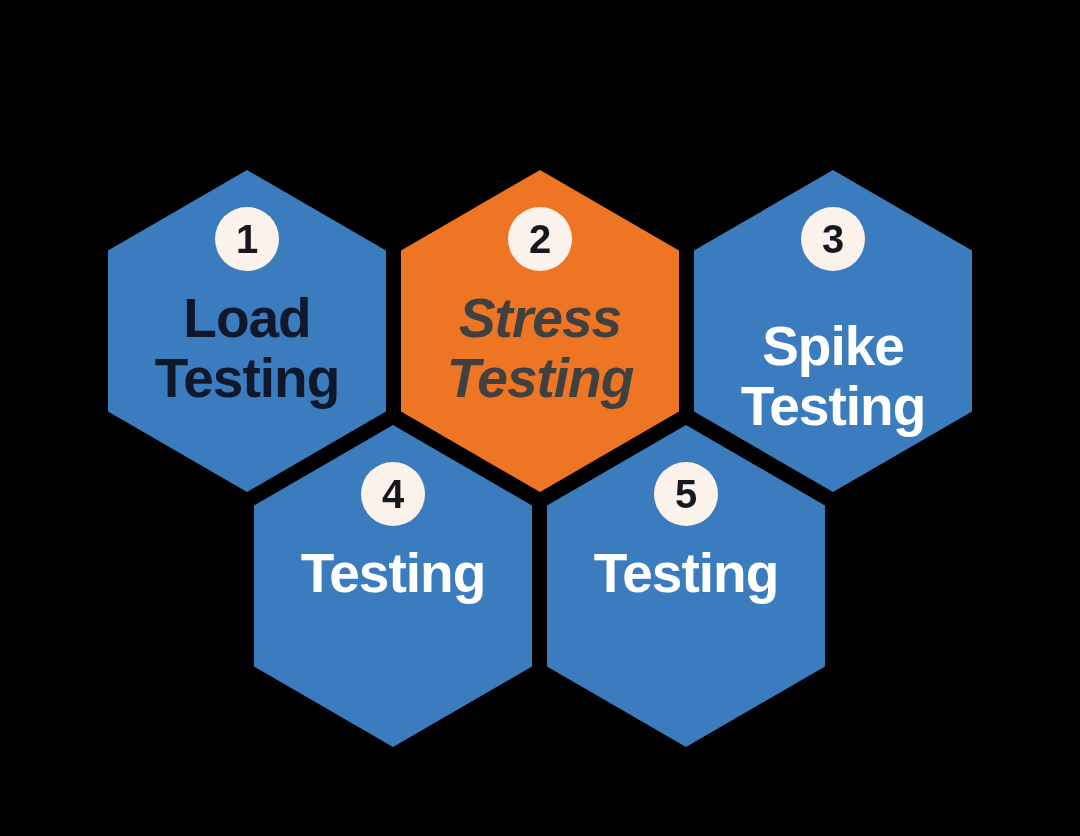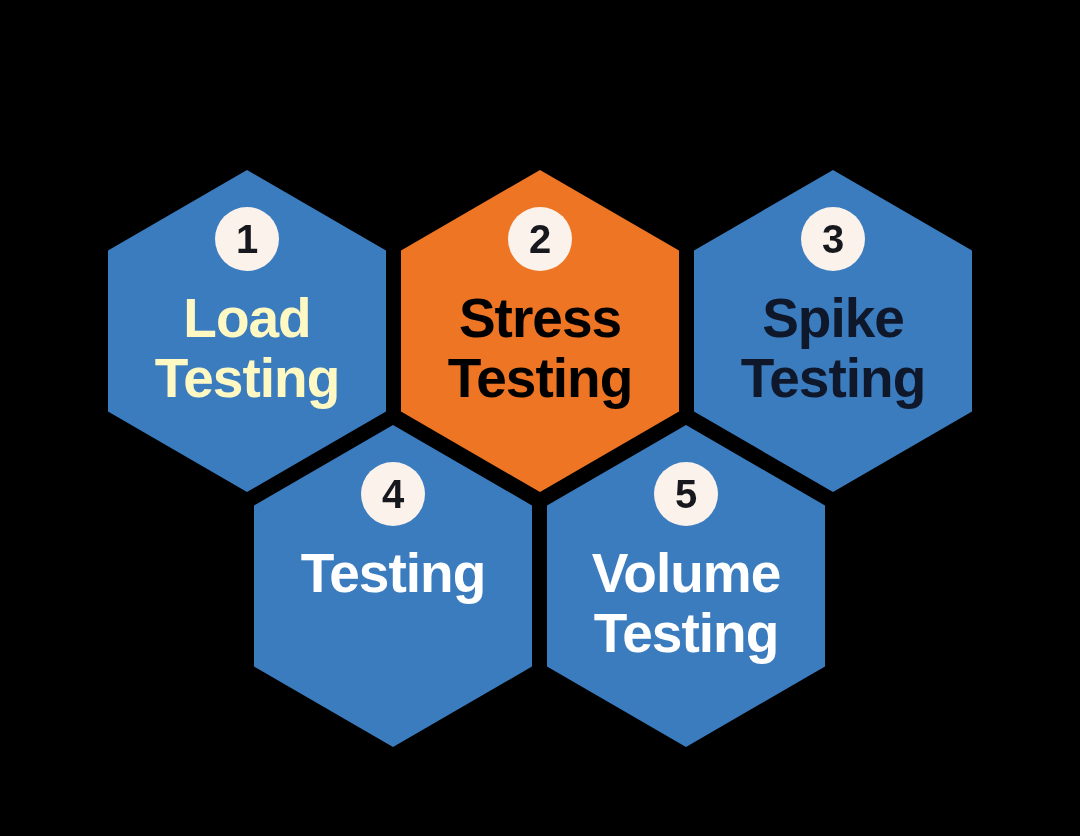--- a/index.html
+++ b/index.html
@@ -57,58 +57,57 @@
 </style>
 </head>
 <body>
 
 <div class="canvas" style="background-color: rgb(0, 0, 0);">
 
   <div class="hex hex-1" style="background-color: rgb(59, 124, 191);">
     <div class="badge" style="background-color: rgb(251, 242, 236);">
       <span style="color: rgb(22, 24, 29);">1</span>
     </div>
-    <div class="label" style="color: #fef9c3;">
+    <div class="label" style="color: #0f172a;">
       <div>Load</div>
       <div>Testing</div>
     </div>
   </div>
 
   <div class="hex hex-2" style="background-color: rgb(237, 117, 36);">
     <div class="badge" style="background-color: rgb(251, 242, 236);">
       <span style="color: rgb(22, 24, 29);">2</span>
     </div>
-    <div class="label" style="color: #000000;">
+    <div class="label" style="color: #404040; font-style: italic;">
       <div>Stress</div>
       <div>Testing</div>
     </div>
   </div>
 
   <div class="hex hex-3" style="background-color: rgb(59, 124, 191);">
     <div class="badge" style="background-color: rgb(251, 242, 236);">
       <span style="color: rgb(22, 24, 29);">3</span>
     </div>
-    <div class="label" style="color: #0f172a;">
+    <div class="label" style="color: #ffffff; margin-top: 28px;">
       <div>Spike</div>
       <div>Testing</div>
     </div>
   </div>
 
   <div class="hex hex-4" style="background-color: rgb(59, 124, 191);">
     <div class="badge" style="background-color: rgb(251, 242, 236);">
       <span style="color: rgb(22, 24, 29);">4</span>
     </div>
     <div class="label" style="color: rgb(255, 255, 255);">
       <div>Testing</div>
     </div>
   </div>
 
   <div class="hex hex-5" style="background-color: rgb(59, 124, 191);">
     <div class="badge" style="background-color: rgb(251, 242, 236);">
       <span style="color: rgb(22, 24, 29);">5</span>
     </div>
     <div class="label" style="color: rgb(255, 255, 255);">
-      <div>Volume</div>
       <div>Testing</div>
     </div>
   </div>
 
 </div>
 
 </body></html>

